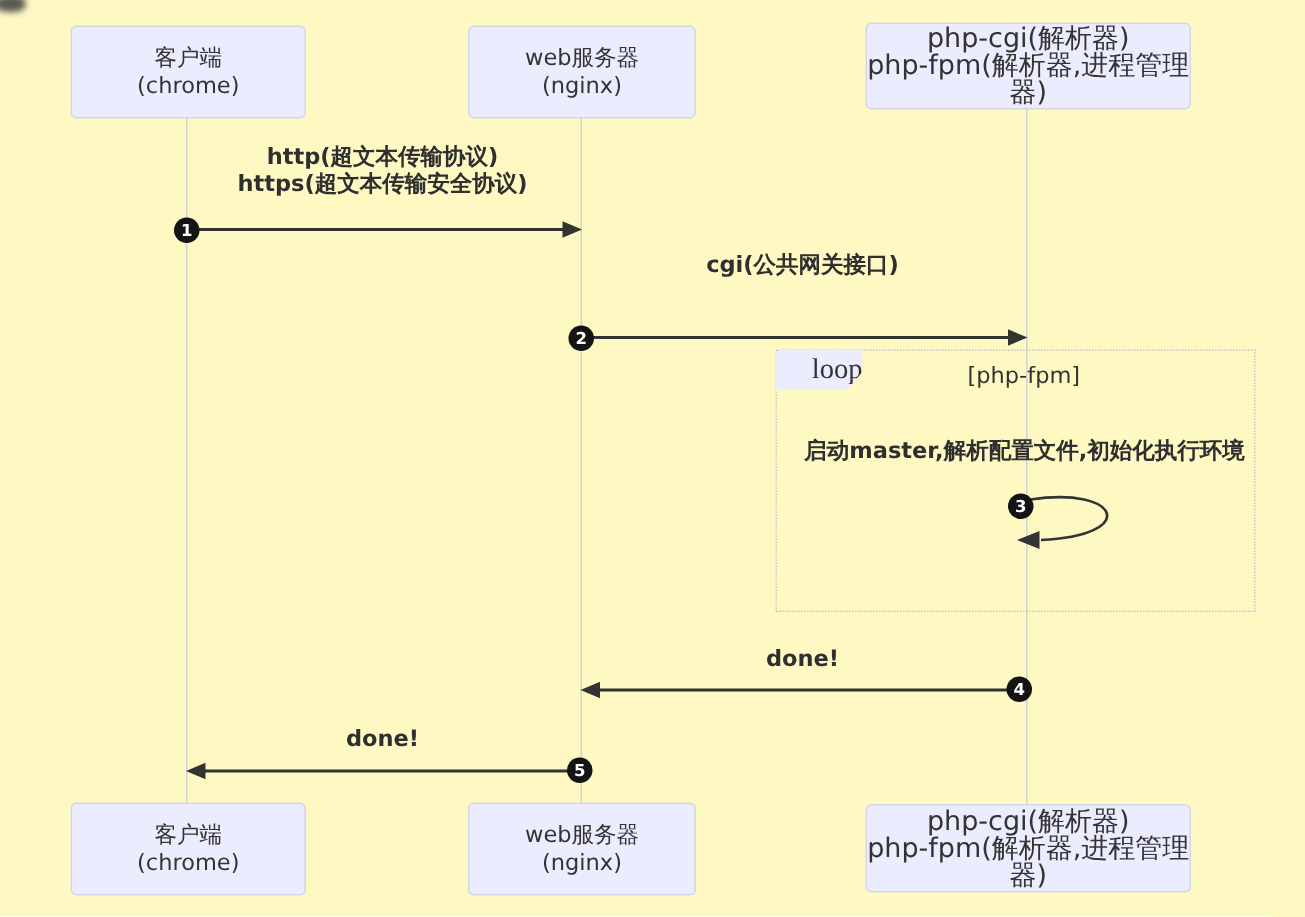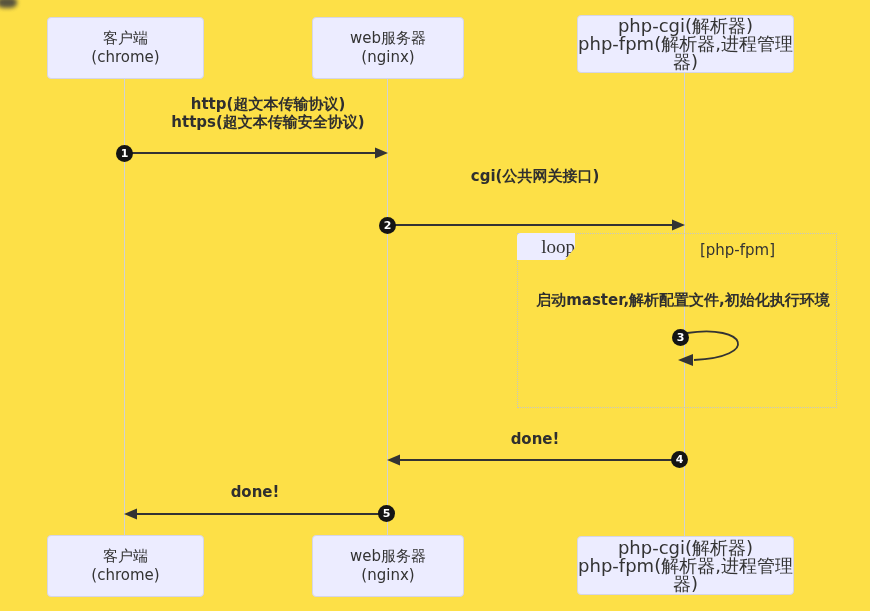--- a/index.html
+++ b/index.html
@@ -1,17 +1,17 @@
 <!DOCTYPE html>
 <html><head>
 <meta charset="utf-8">
 <style>
   html,body{margin:0;padding:0;background:#ffffff;}
   .canvas{
-    position:relative;width:870px;height:611px;background:#fde047;overflow:hidden;
+    position:relative;width:870px;height:611px;background:#fef9c3;overflow:hidden;
     font-family:"DejaVu Sans","Liberation Sans",sans-serif;color:#333333;
   }
   .wires{position:absolute;left:0;top:0;width:870px;height:611px;}
   .actor{
     position:absolute;display:flex;flex-direction:column;align-items:center;justify-content:center;
     background:#ECECFF;border:1px solid #d5d5e8;border-radius:4px;
     text-align:center;line-height:19px;font-size:15px;color:#333;
   }
   .actor.small{font-size:18px;line-height:18px;}
   .msg{
@@ -26,21 +26,21 @@
     position:absolute;left:517px;top:233px;width:320px;height:175px;
     border:1px dotted #c4c4c4;box-sizing:border-box;background:transparent;
   }
   .loop-badge{
     position:absolute;left:517px;top:233px;width:58px;height:27px;background:#ECECFF;
     display:flex;align-items:center;justify-content:flex-end;font-size:19px;color:#333;
     clip-path:polygon(0 0,100% 0,100% 55%,82% 100%,0 100%);
     border-top-left-radius:4px;box-sizing:border-box;font-family:Liberation Serif, serif;
   }
   .loop-cond{
-    position:absolute;left:645px;top:241px;width:130px;text-align:right;
+    position:absolute;left:645px;top:241px;width:130px;text-align:left;
     font-size:15px;color:#333;
   }
   .artifact{
     position:absolute;left:-3px;top:-3px;width:20px;height:11px;background:#3c3c3c;
     filter:blur(2px);opacity:.85;border-radius:40%;
   }
 </style>
 </head>
 <body>
 
@@ -95,21 +95,21 @@
     <span>php-cgi(解析器)</span>
     <span>php-fpm(解析器,进程管理器)</span>
   </div>
 
   <div class="loop-box"></div>
   <div class="loop-badge">
     <span>loop</span>
   </div>
   <div class="loop-cond">[php-fpm]</div>
 
-  <div class="msg" style="left:118px;top:95px;width:300px;">
+  <div class="msg" style="left:105px;top:95px;width:300px;">
     <div>http(超文本传输协议)</div>
     <div>https(超文本传输安全协议)</div>
   </div>
   <div class="msg" style="left:385px;top:167px;width:300px;">
     <div>cgi(公共网关接口)</div>
   </div>
   <div class="msg" style="left:518px;top:291px;width:330px;text-align:center;">
     <div>启动master,解析配置文件,初始化执行环境</div>
   </div>
   <div class="msg" style="left:385px;top:430px;width:300px;">

